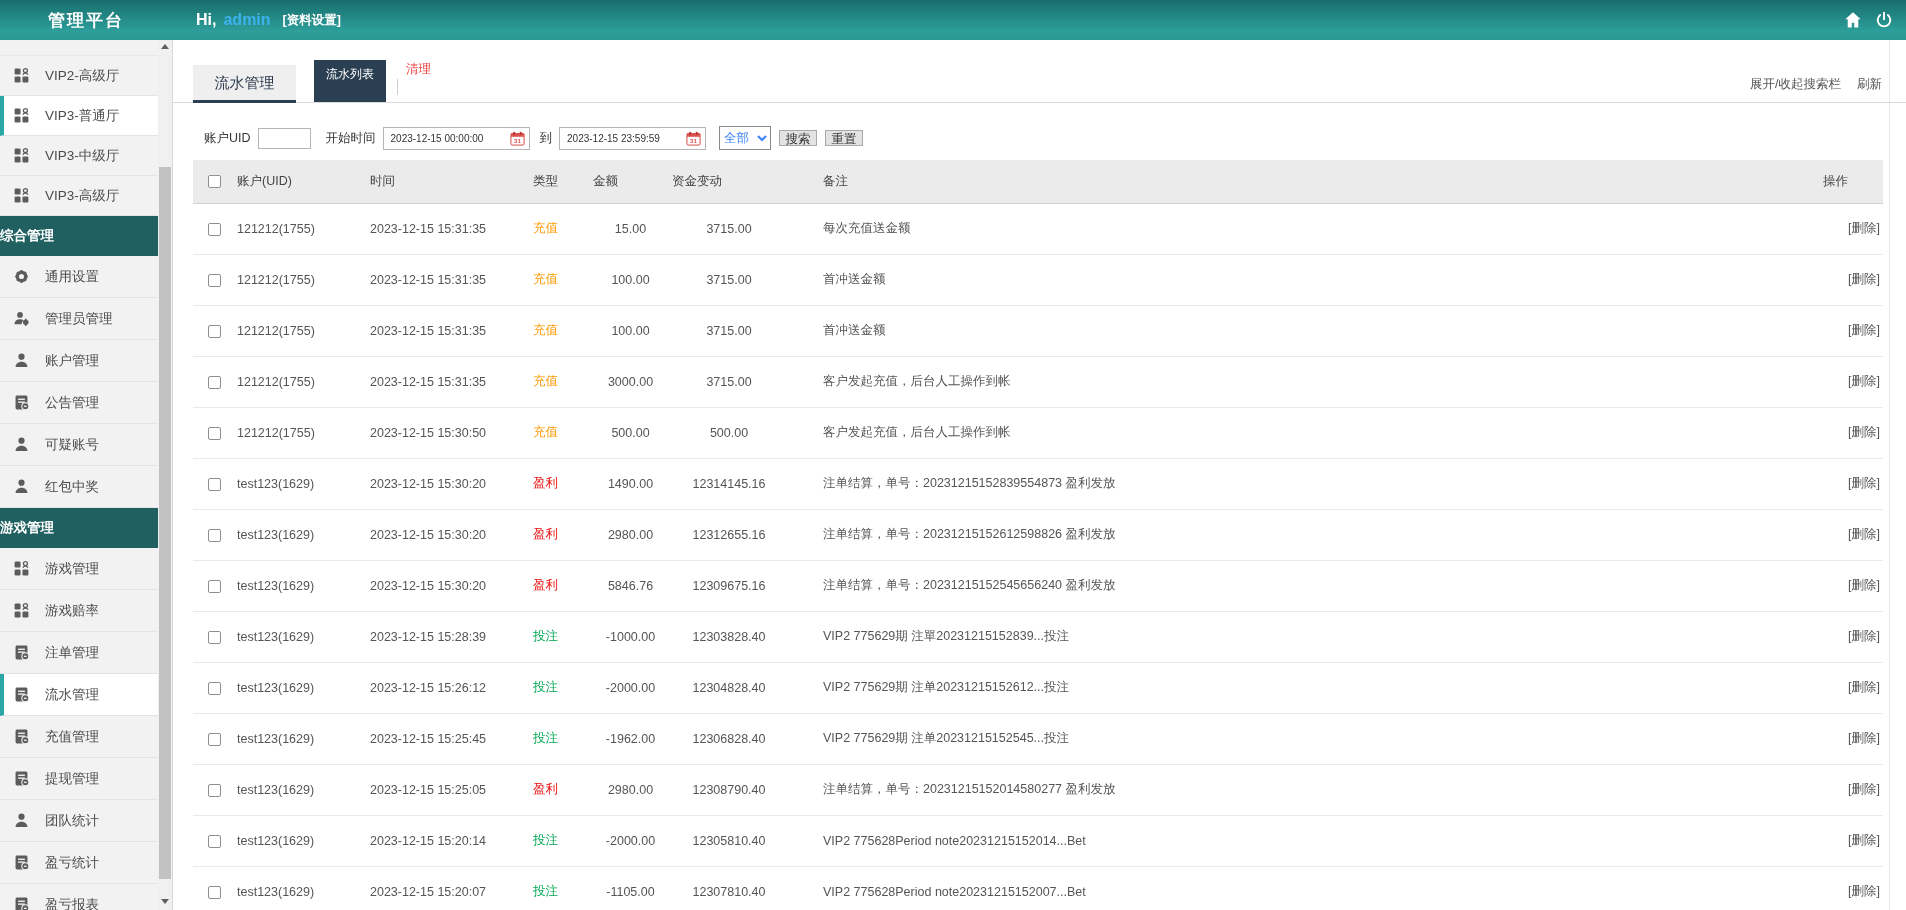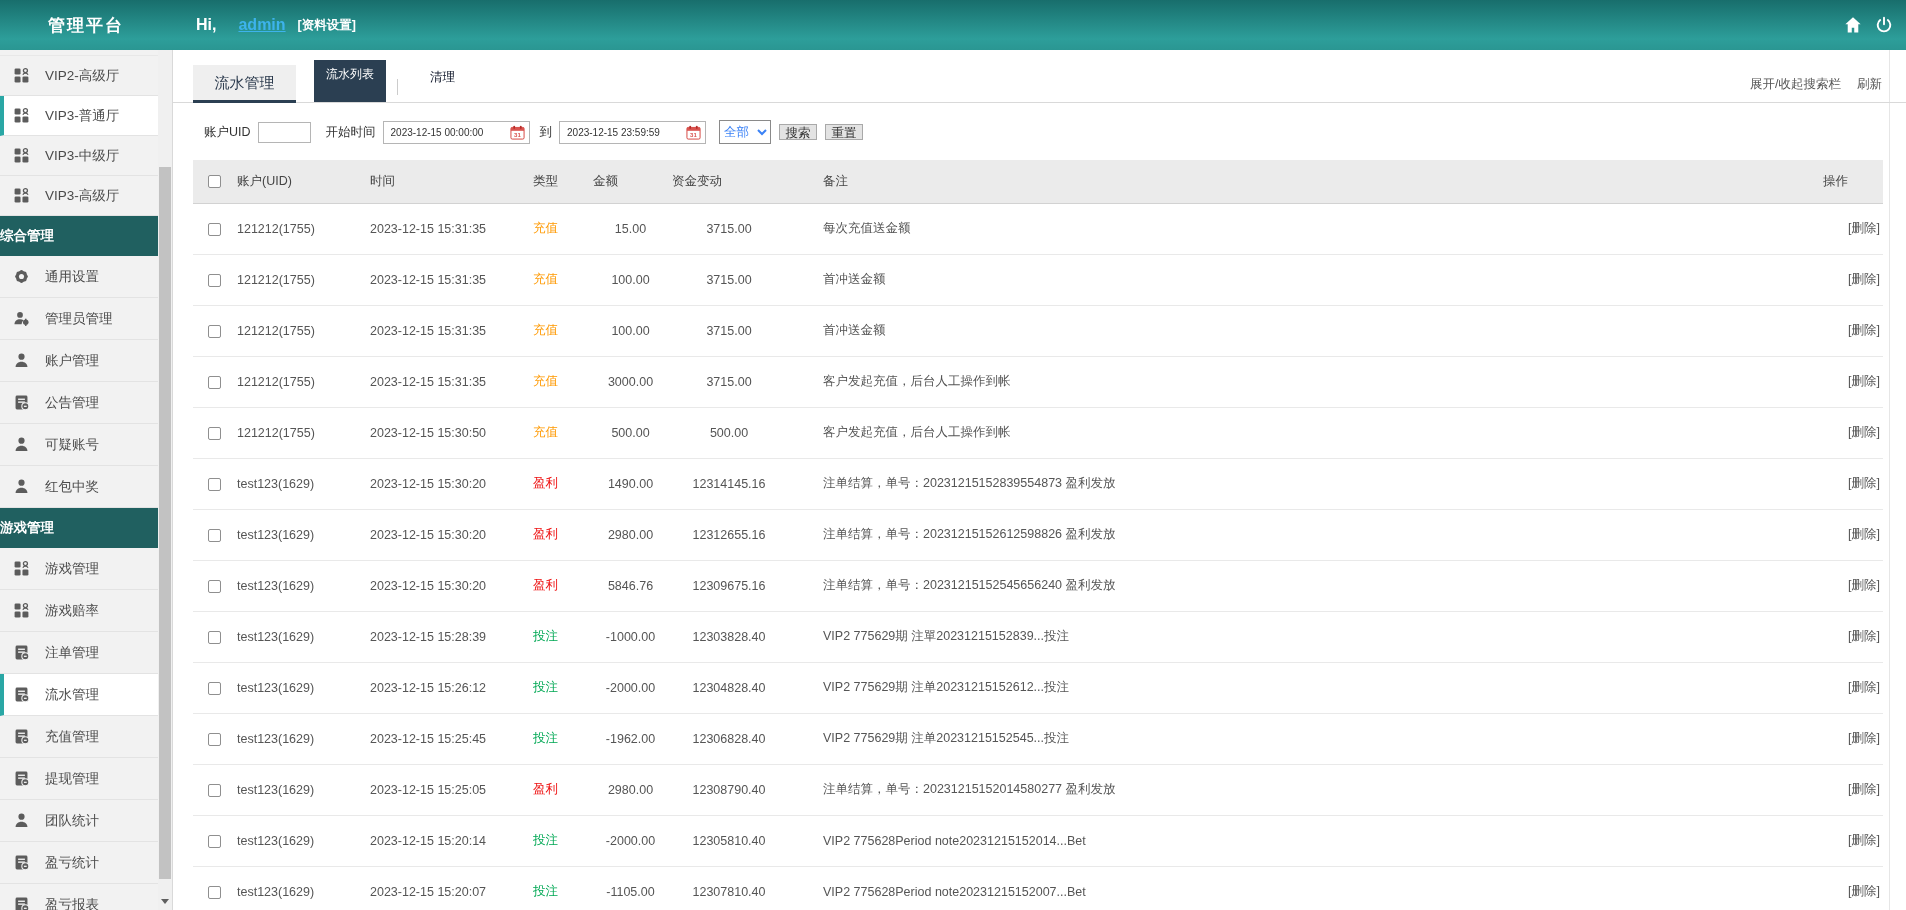--- a/index.html
+++ b/index.html
@@ -2,26 +2,26 @@
 <html><head>
 <meta charset="utf-8">
 <style>
   * { margin:0; padding:0; box-sizing:border-box; }
   html,body { width:1906px; height:910px; }
   body {
     font-family:"Liberation Sans","DejaVu Sans",sans-serif;
     background:#fff; overflow:hidden; position:relative;
   }
   
-  .topbar { position:absolute; top:0; left:0; width:100%; height:50px;
+  .topbar { position:absolute; top:0; left:0; width:100%; height:40px;
     background:linear-gradient(180deg,#186e6c 0%,#2d9e9a 78%,#2a9692 100%);
     display:flex; align-items:center; z-index:5; }
   .brand { width:172px; text-align:center; color:#fff; font-size:17px; font-weight:bold; letter-spacing:2px; }
   .greeting { margin-left:24px; font-size:16px; font-weight:bold; color:#fff; }
-  .greeting .uname { color:#3db3ec; margin-left:22px;text-decoration:underline; }
+  .greeting .uname { color:#3db3ec; margin-left:7px; }
   .profile-link { color:#fff; font-size:12.5px; font-weight:bold; margin-left:12px; cursor:pointer; }
   .topbar-right { margin-left:auto; margin-right:13px; display:flex; gap:13px; align-items:center; }
   .topbar-right .tb-icon { width:18px; height:18px; cursor:pointer; display:flex; }
   
   .sidebar { position:absolute; top:38px; left:0; width:158px; bottom:0; background:#f2f2f2; overflow:hidden; }
   .side-pad-top { height:18px; border-bottom:1px solid #e8e8e8; }
   .side-item { display:flex; align-items:center; height:42px; border-bottom:1px solid #e3e3e3;
     color:#4b4b4b; font-size:13.5px; cursor:pointer; background:#f2f2f2; padding-left:13px; }
   .side-item.compact { height:40px; }
   .side-item.selected { background:#fff; border-left:4px solid #2aa7a5; padding-left:9px; }
@@ -38,25 +38,25 @@
   .scroll-thumb { position:absolute; top:129px; left:1px; width:12px; height:712px; background:#c2c2c2; }
   
   .main { position:absolute; left:173px; top:38px; right:0; bottom:0; background:#fff; }
   .page-scroll-line { position:absolute; top:0; right:16px; bottom:0; width:1px; background:#e6e6e6; }
   .tabbar { position:absolute; top:27px; left:0; right:0; height:38px; border-bottom:1px solid #d9d9d9; }
   .main-tab { position:absolute; left:20px; top:0; width:103px; height:38px; background:#efefef;
     border-bottom:3px solid #2b3f52; color:#2b3a4d; font-size:15px; text-align:center; line-height:36px; cursor:pointer; }
   .sub-tab-active { position:absolute; left:141px; bottom:0; height:42px; line-height:29px;
     padding:0 12px; background:#2b3f52; color:#fff; font-size:12px; cursor:pointer; }
   .sub-tab-divider { position:absolute; left:224px; bottom:7px; width:1px; height:16px; background:#ccc; }
-  .sub-tab { position:absolute; left:233px; bottom:10px; height:29px; line-height:29px; color:#0f172a; font-size:12.5px; cursor:pointer;margin-left:24px; }
+  .sub-tab { position:absolute; left:233px; bottom:18px; height:29px; line-height:29px; color:#ef4444; font-size:12.5px; cursor:pointer; }
   .tabbar-right { position:absolute; right:24px; bottom:9px; font-size:12.5px; color:#555; display:flex; gap:16px; }
   .tabbar-right span { cursor:pointer; }
   
-  .search-bar { position:absolute; top:66px; left:0; right:0; height:56px; display:flex;
+  .search-bar { position:absolute; top:72px; left:0; right:0; height:56px; display:flex;
     align-items:center; padding-left:31px; font-size:12.5px; color:#333; }
   .search-bar label { color:#333; }
   .uid-input { width:53px; height:21px; border:1px solid #b5b5b5; margin-left:7px; font-size:12px; padding:0 3px; }
   .lbl-start { margin-left:15px; }
   .datebox { margin-left:7px; width:147px; height:23px; border:1px solid #b5b5b5; display:flex;
     align-items:center; padding:0 4px 0 7px; background:#fff; }
   .datebox .dval { flex:1; color:#333; font-size:10px; white-space:nowrap; }
   .datebox svg { width:15px; height:15px; flex:none; cursor:pointer; }
   .lbl-to { margin-left:10px; }
   .type-select { margin-left:13px; width:52px; height:24px; font-size:12.5px; border:1px solid #8a8a8a;

